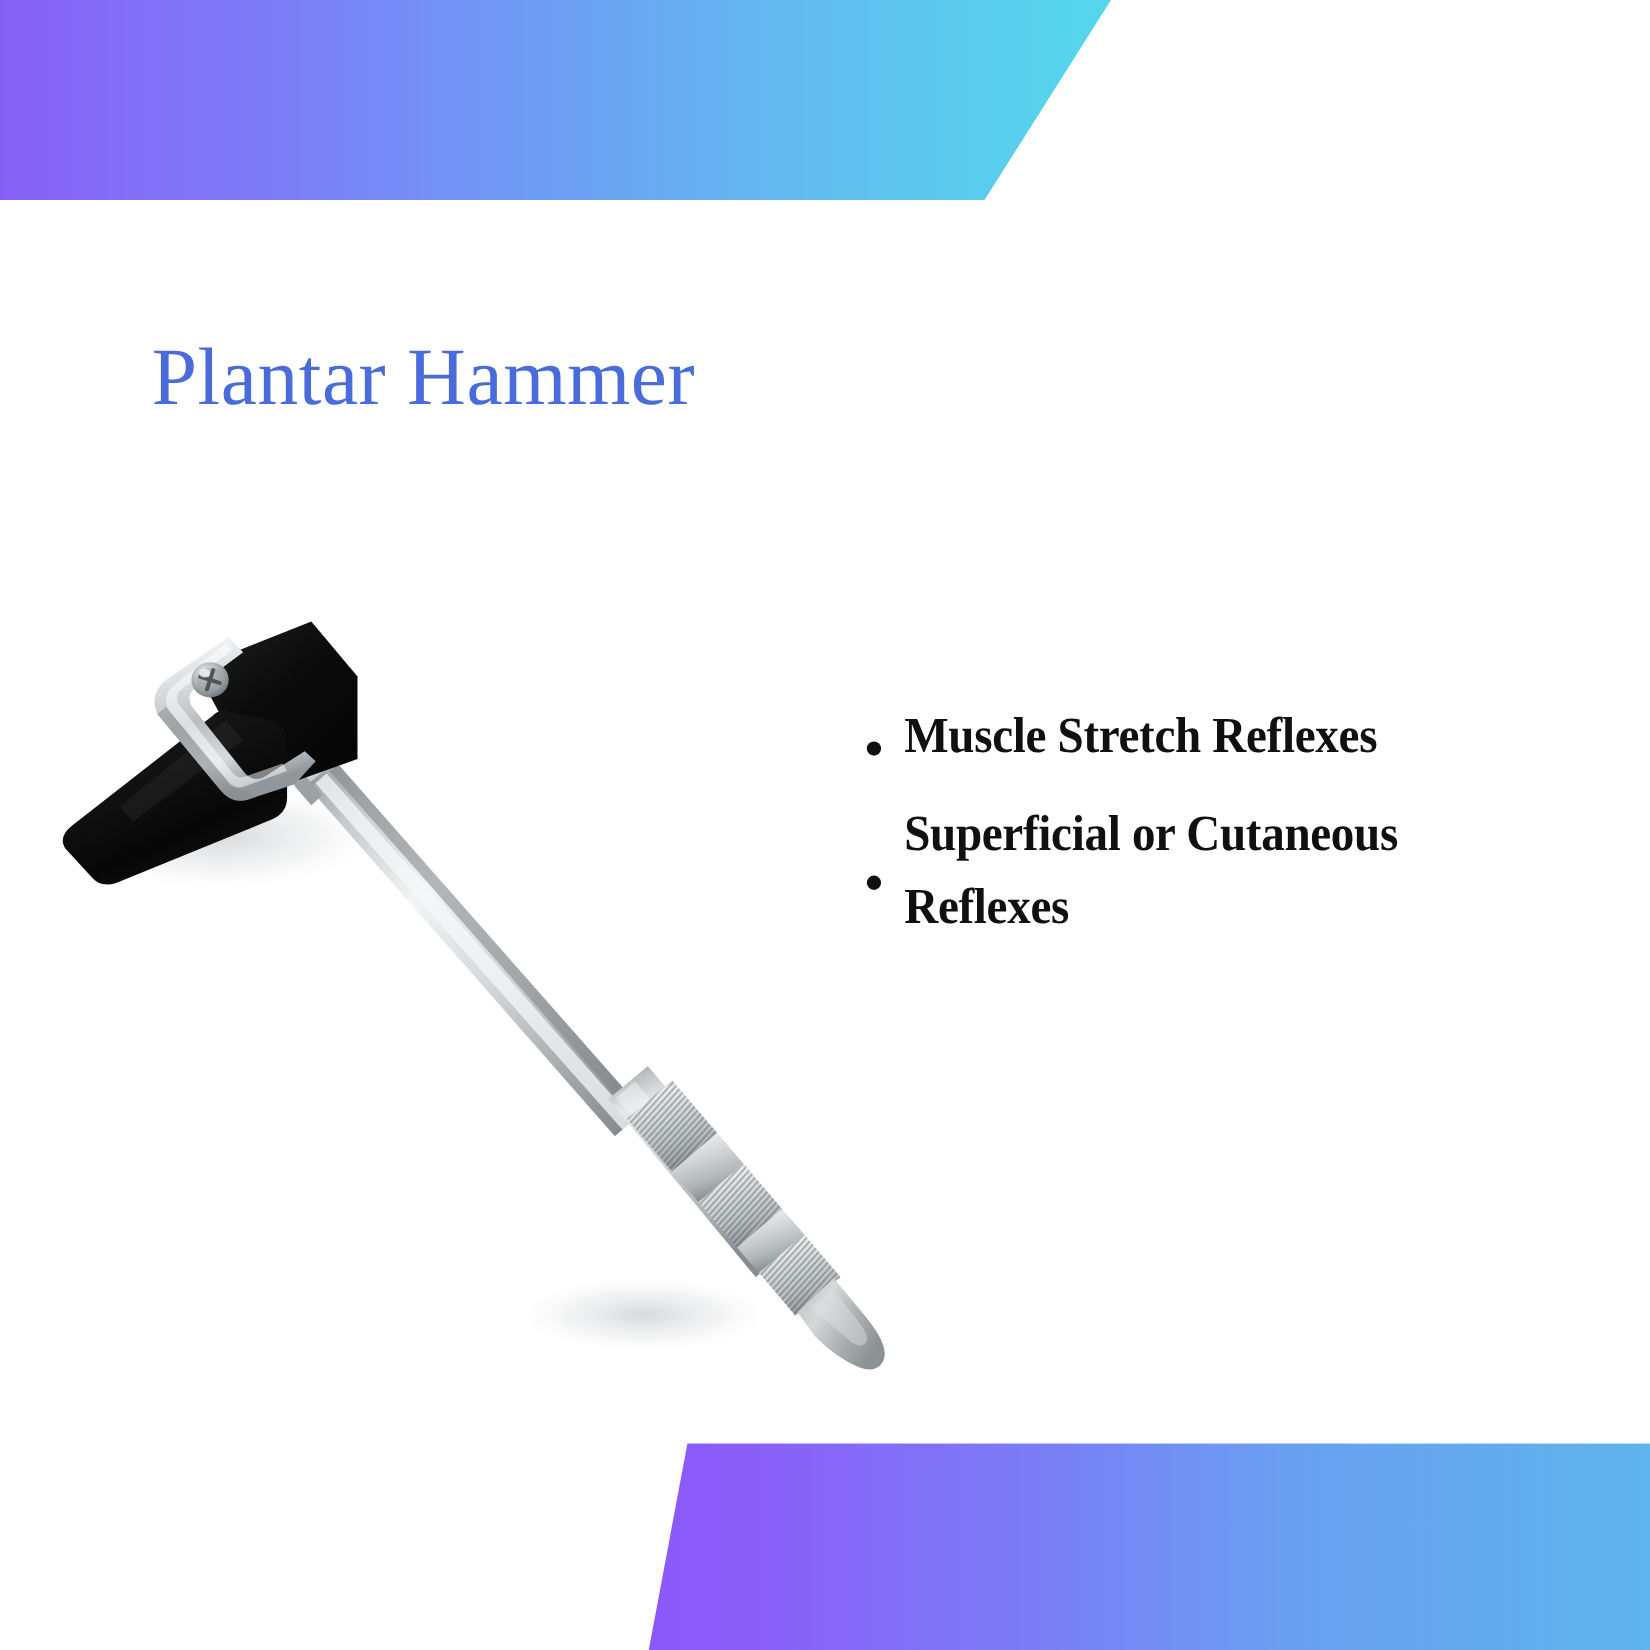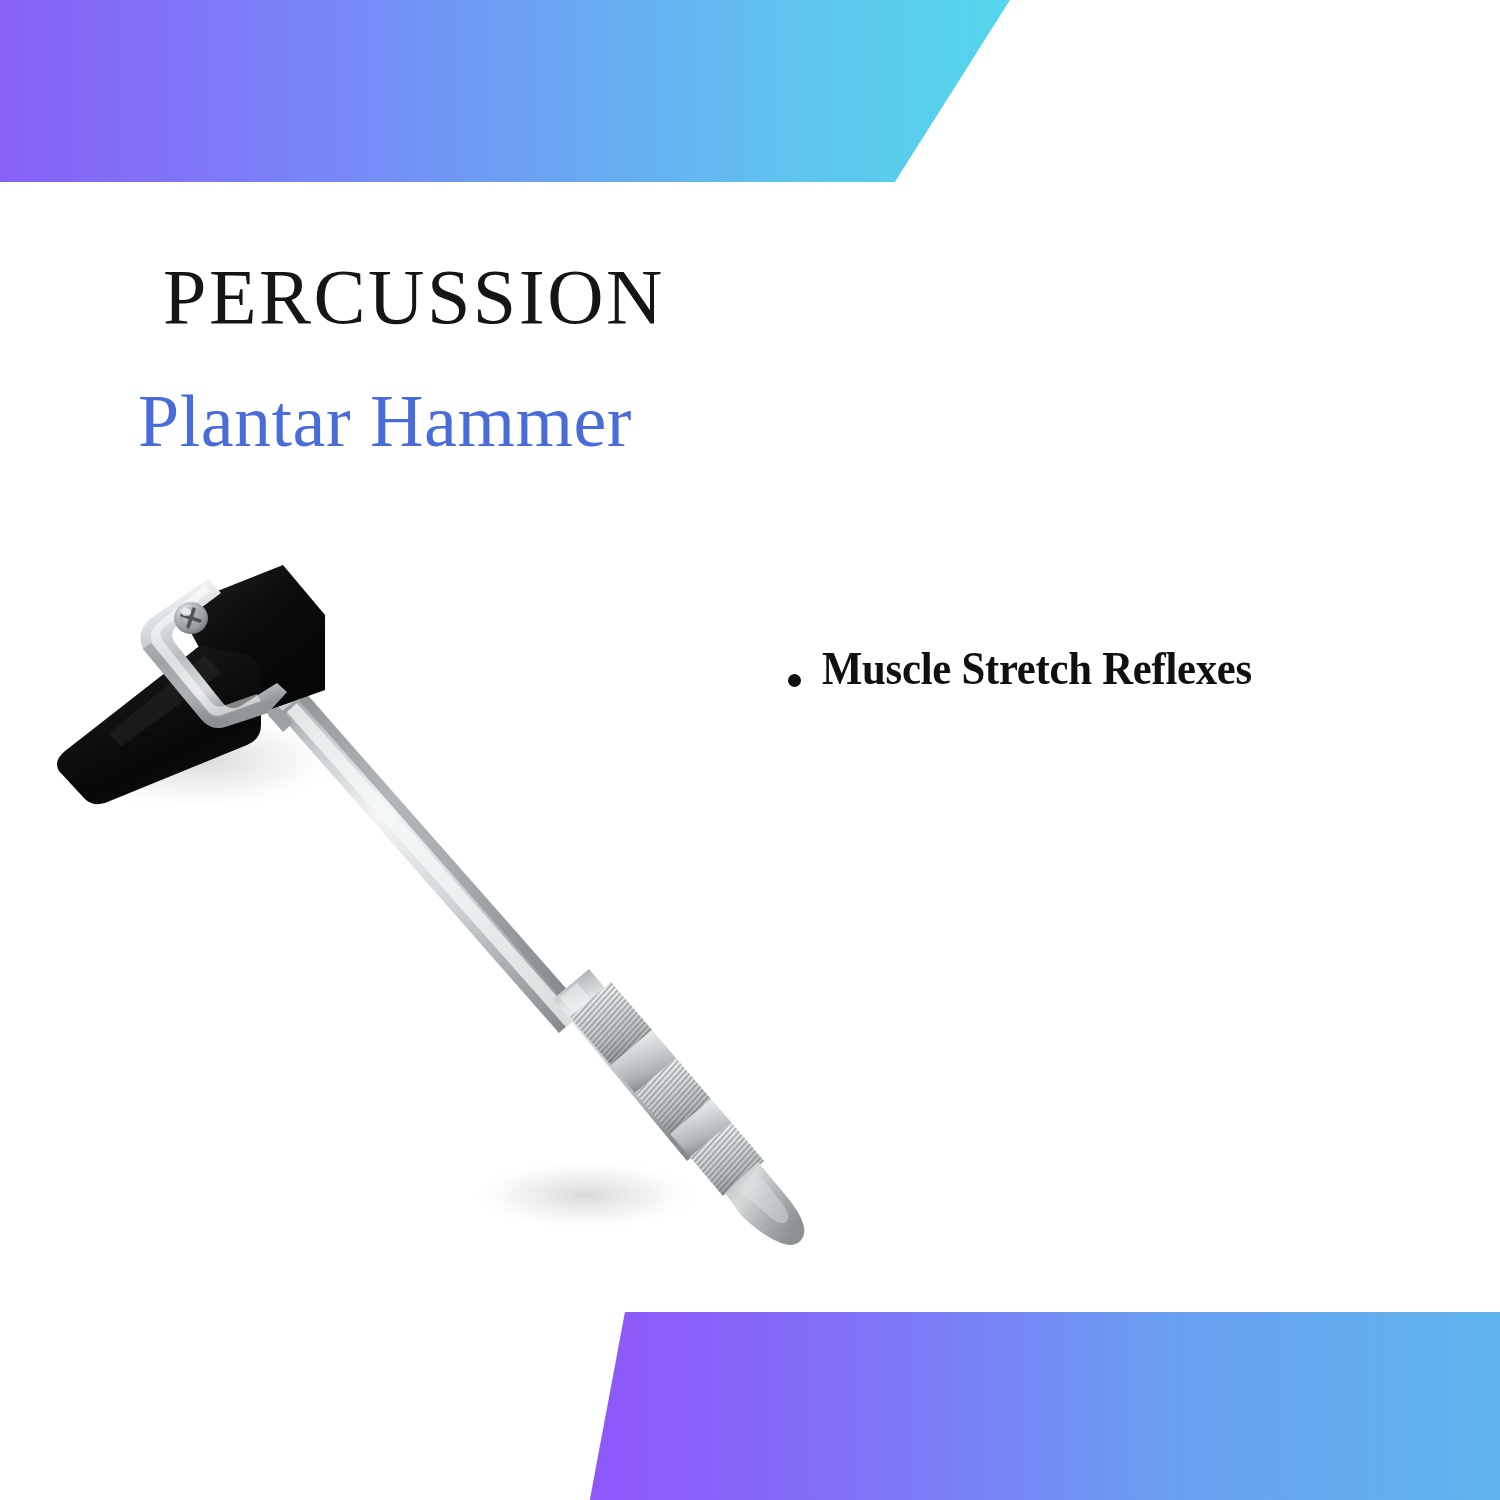--- a/index.html
+++ b/index.html
@@ -106,21 +106,20 @@
   .product-photo svg { display:block; width:100%; height:100%; }
 </style>
 </head>
 <body>
 
 <div id="page">
 
   <div class="banner-top"></div>
 
   <div class="title-block">
-    <div class="title-main">PERCUSSION</div>
     <div class="title-sub">Plantar Hammer</div>
   </div>
 
   <div class="product-photo">
     <svg viewBox="0 0 790 700" xmlns="http://www.w3.org/2000/svg">
       <defs>
 
         <linearGradient id="shaftG" x1="0" y1="0" x2="1" y2="1" gradientUnits="objectBoundingBox">
           <stop offset="0" stop-color="#8f9497"></stop>
           <stop offset="0.16" stop-color="#c6cacc"></stop>
@@ -256,17 +255,21 @@
       <path d="M 712 634 L 731 616 L 756 647 Q 766 660 762 666
                Q 757 671 749 665 Z" fill="#e0e3e4" opacity="0.45"></path>
     </svg>
   </div>
 
   <ul class="features">
     <li class="feature-item">
       <span class="feature-bullet"></span>
       <span class="feature-text">Muscle Stretch Reflexes</span>
     </li>
+    <li class="feature-item">
+      <span class="feature-bullet"></span>
+      <span class="feature-text">Superficial or Cutaneous Reflexes</span>
+    </li>
   </ul>
 
   <div class="banner-bottom"></div>
 
 </div>
 
 </body></html>

